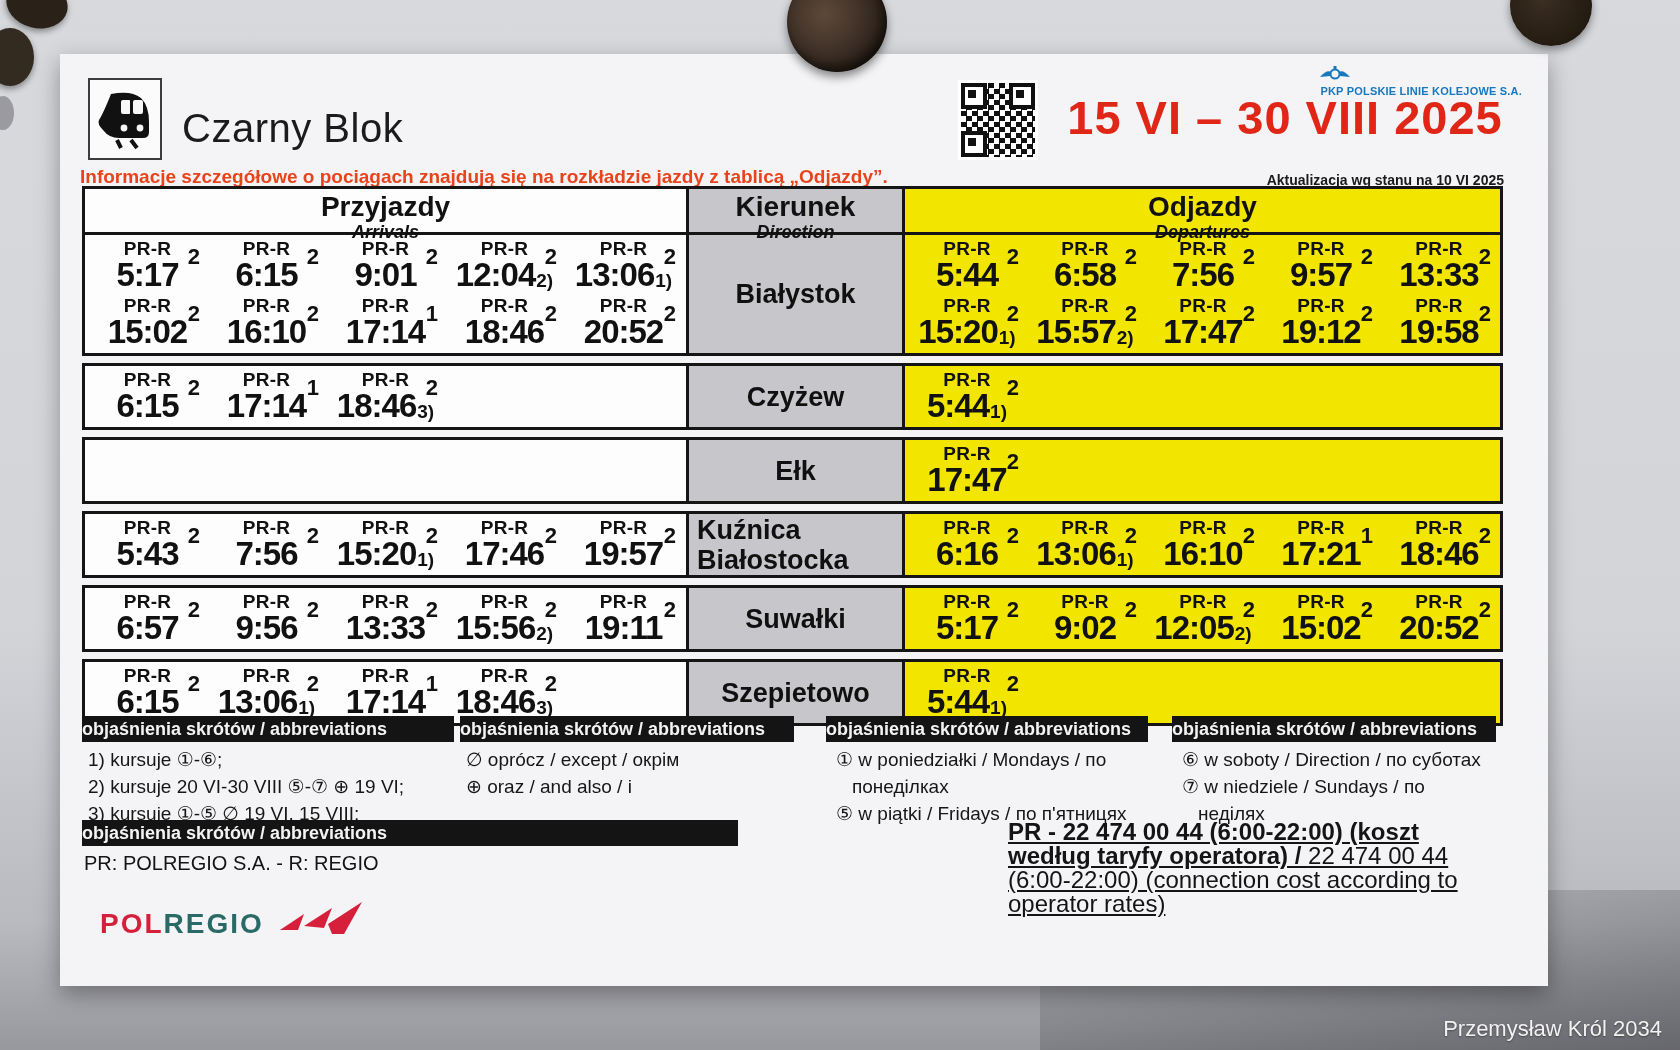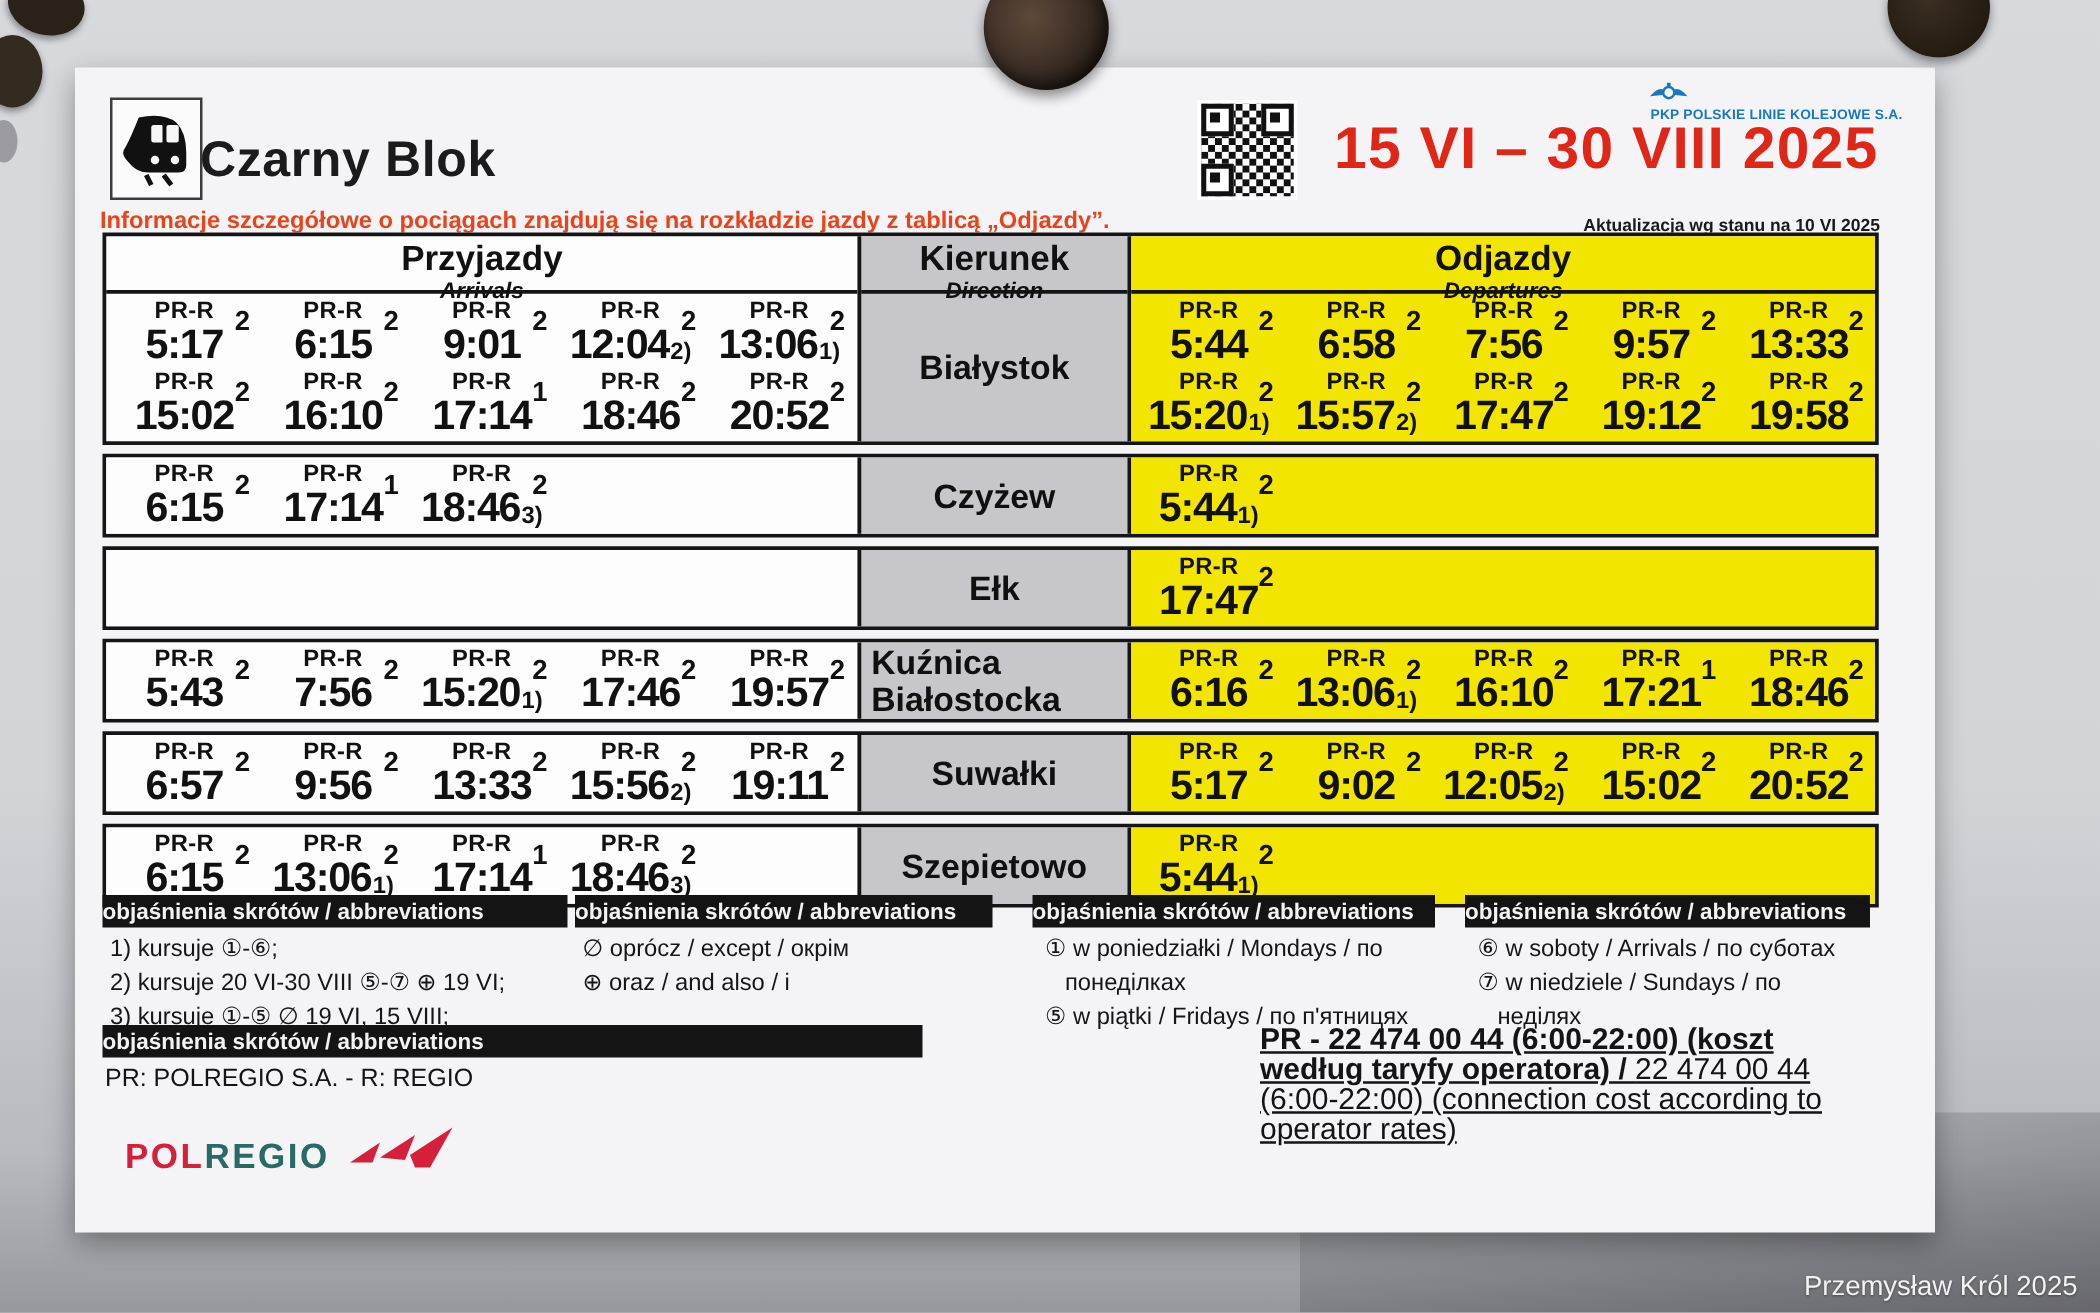--- a/index.html
+++ b/index.html
@@ -15,21 +15,21 @@
     box-shadow:0 5px 10px rgba(0,0,0,.45), inset -4px -6px 10px rgba(0,0,0,.5);}
   .m-tl1{left:6px;top:-20px;width:62px;height:48px;background:#2a2118;transform:rotate(14deg);box-shadow:0 3px 6px rgba(0,0,0,.4);}
   .m-tl2{left:-14px;top:28px;width:48px;height:58px;background:#332a20;box-shadow:0 3px 6px rgba(0,0,0,.4);}
   .m-tr{left:1510px;top:-34px;width:82px;height:80px;background:radial-gradient(circle at 40% 40%,#3c2f24,#191209);box-shadow:0 4px 8px rgba(0,0,0,.4);}
   .m-le{left:-8px;top:96px;width:22px;height:34px;background:#9a9aa0;border-radius:50%;}
   
   .poster{position:absolute;left:60px;top:54px;width:1488px;height:932px;background:#f4f3f6;
     box-shadow:0 8px 22px rgba(0,0,0,.35);z-index:2;}
   
   .train-box{position:absolute;left:28px;top:24px;width:70px;height:78px;border:2px solid #3c3c3c;background:#fbfbfb;display:flex;align-items:center;justify-content:center;}
-  .station{position:absolute;left:100px;top:52px;font-size:40px;font-weight:700;color:#1b1b1b;letter-spacing:.5px;}
+  .station{position:absolute;left:122px;top:52px;font-size:40px;font-weight:400;color:#1b1b1b;letter-spacing:.5px;}
   .info-line{position:absolute;left:20px;top:112px;font-size:19px;font-weight:700;color:var(--c-alert_red,#e8441c);}
   .qr{position:absolute;left:898px;top:26px;width:74px;height:74px;background:#fff;padding:3px;}
   .qr-inner{width:100%;height:100%;position:relative;
     background-image:repeating-conic-gradient(#111 0% 25%, #fff 0% 50%);background-size:11px 11px;}
   .finder{position:absolute;width:18px;height:18px;border:4px solid #111;background:#fff;}
   .finder i{position:absolute;left:3px;top:3px;width:8px;height:8px;background:#111;display:block;}
   .f-tl{left:0;top:0;} .f-tr{right:0;top:0;} .f-bl{left:0;bottom:0;}
   .date-range{position:absolute;left:985px;top:36px;width:480px;text-align:center;font-size:47px;font-weight:800;color:var(--c-date_red,#e02616);letter-spacing:1px;white-space:nowrap;}
   .pkp{position:absolute;right:26px;top:12px;text-align:left;color:var(--c-pkp_blue,#1878be);}
   .pkp .pkp-icon{display:inline-block;margin-right:40px;}
@@ -460,21 +460,21 @@
     <div class="fg fg3">
       <div class="fg-bar">objaśnienia skrótów / abbreviations</div>
       <div class="fg-items" id="fgi2">
           <div class="fg-item">① w poniedziałki / Mondays / по понеділках</div>
           <div class="fg-item">⑤ w piątki / Fridays / по п'ятницях</div>
         </div>
     </div>
     <div class="fg fg4">
       <div class="fg-bar">objaśnienia skrótów / abbreviations</div>
       <div class="fg-items" id="fgi3">
-          <div class="fg-item">⑥ w soboty / Arrivals / по суботах</div>
+          <div class="fg-item">⑥ w soboty / Direction / по суботах</div>
           <div class="fg-item">⑦ w niedziele / Sundays / по неділях</div>
         </div>
     </div>
 
     <div class="abbr-wide">
       <div class="fg-bar">objaśnienia skrótów / abbreviations</div>
       <div class="abbr-text">PR: POLREGIO S.A. - R: REGIO</div>
     </div>
 
     <div class="contact">
@@ -489,14 +489,14 @@
         <svg width="86" height="44" viewBox="0 0 86 44">
           <path d="M2 30 L26 14 L20 30 Z" fill="#d6203b"></path>
           <path d="M26 26 L54 8 L46 28 Z" fill="#d6203b"></path>
           <path d="M50 24 L84 2 L66 34 L54 34 Z" fill="#d6203b"></path>
         </svg>
       </span>
     </div>
 
   </div>
 
-  <div class="wm">Przemysław Król 2025</div>
+  <div class="wm">Przemysław Król 2034</div>
 </div>
 
 </body></html>

